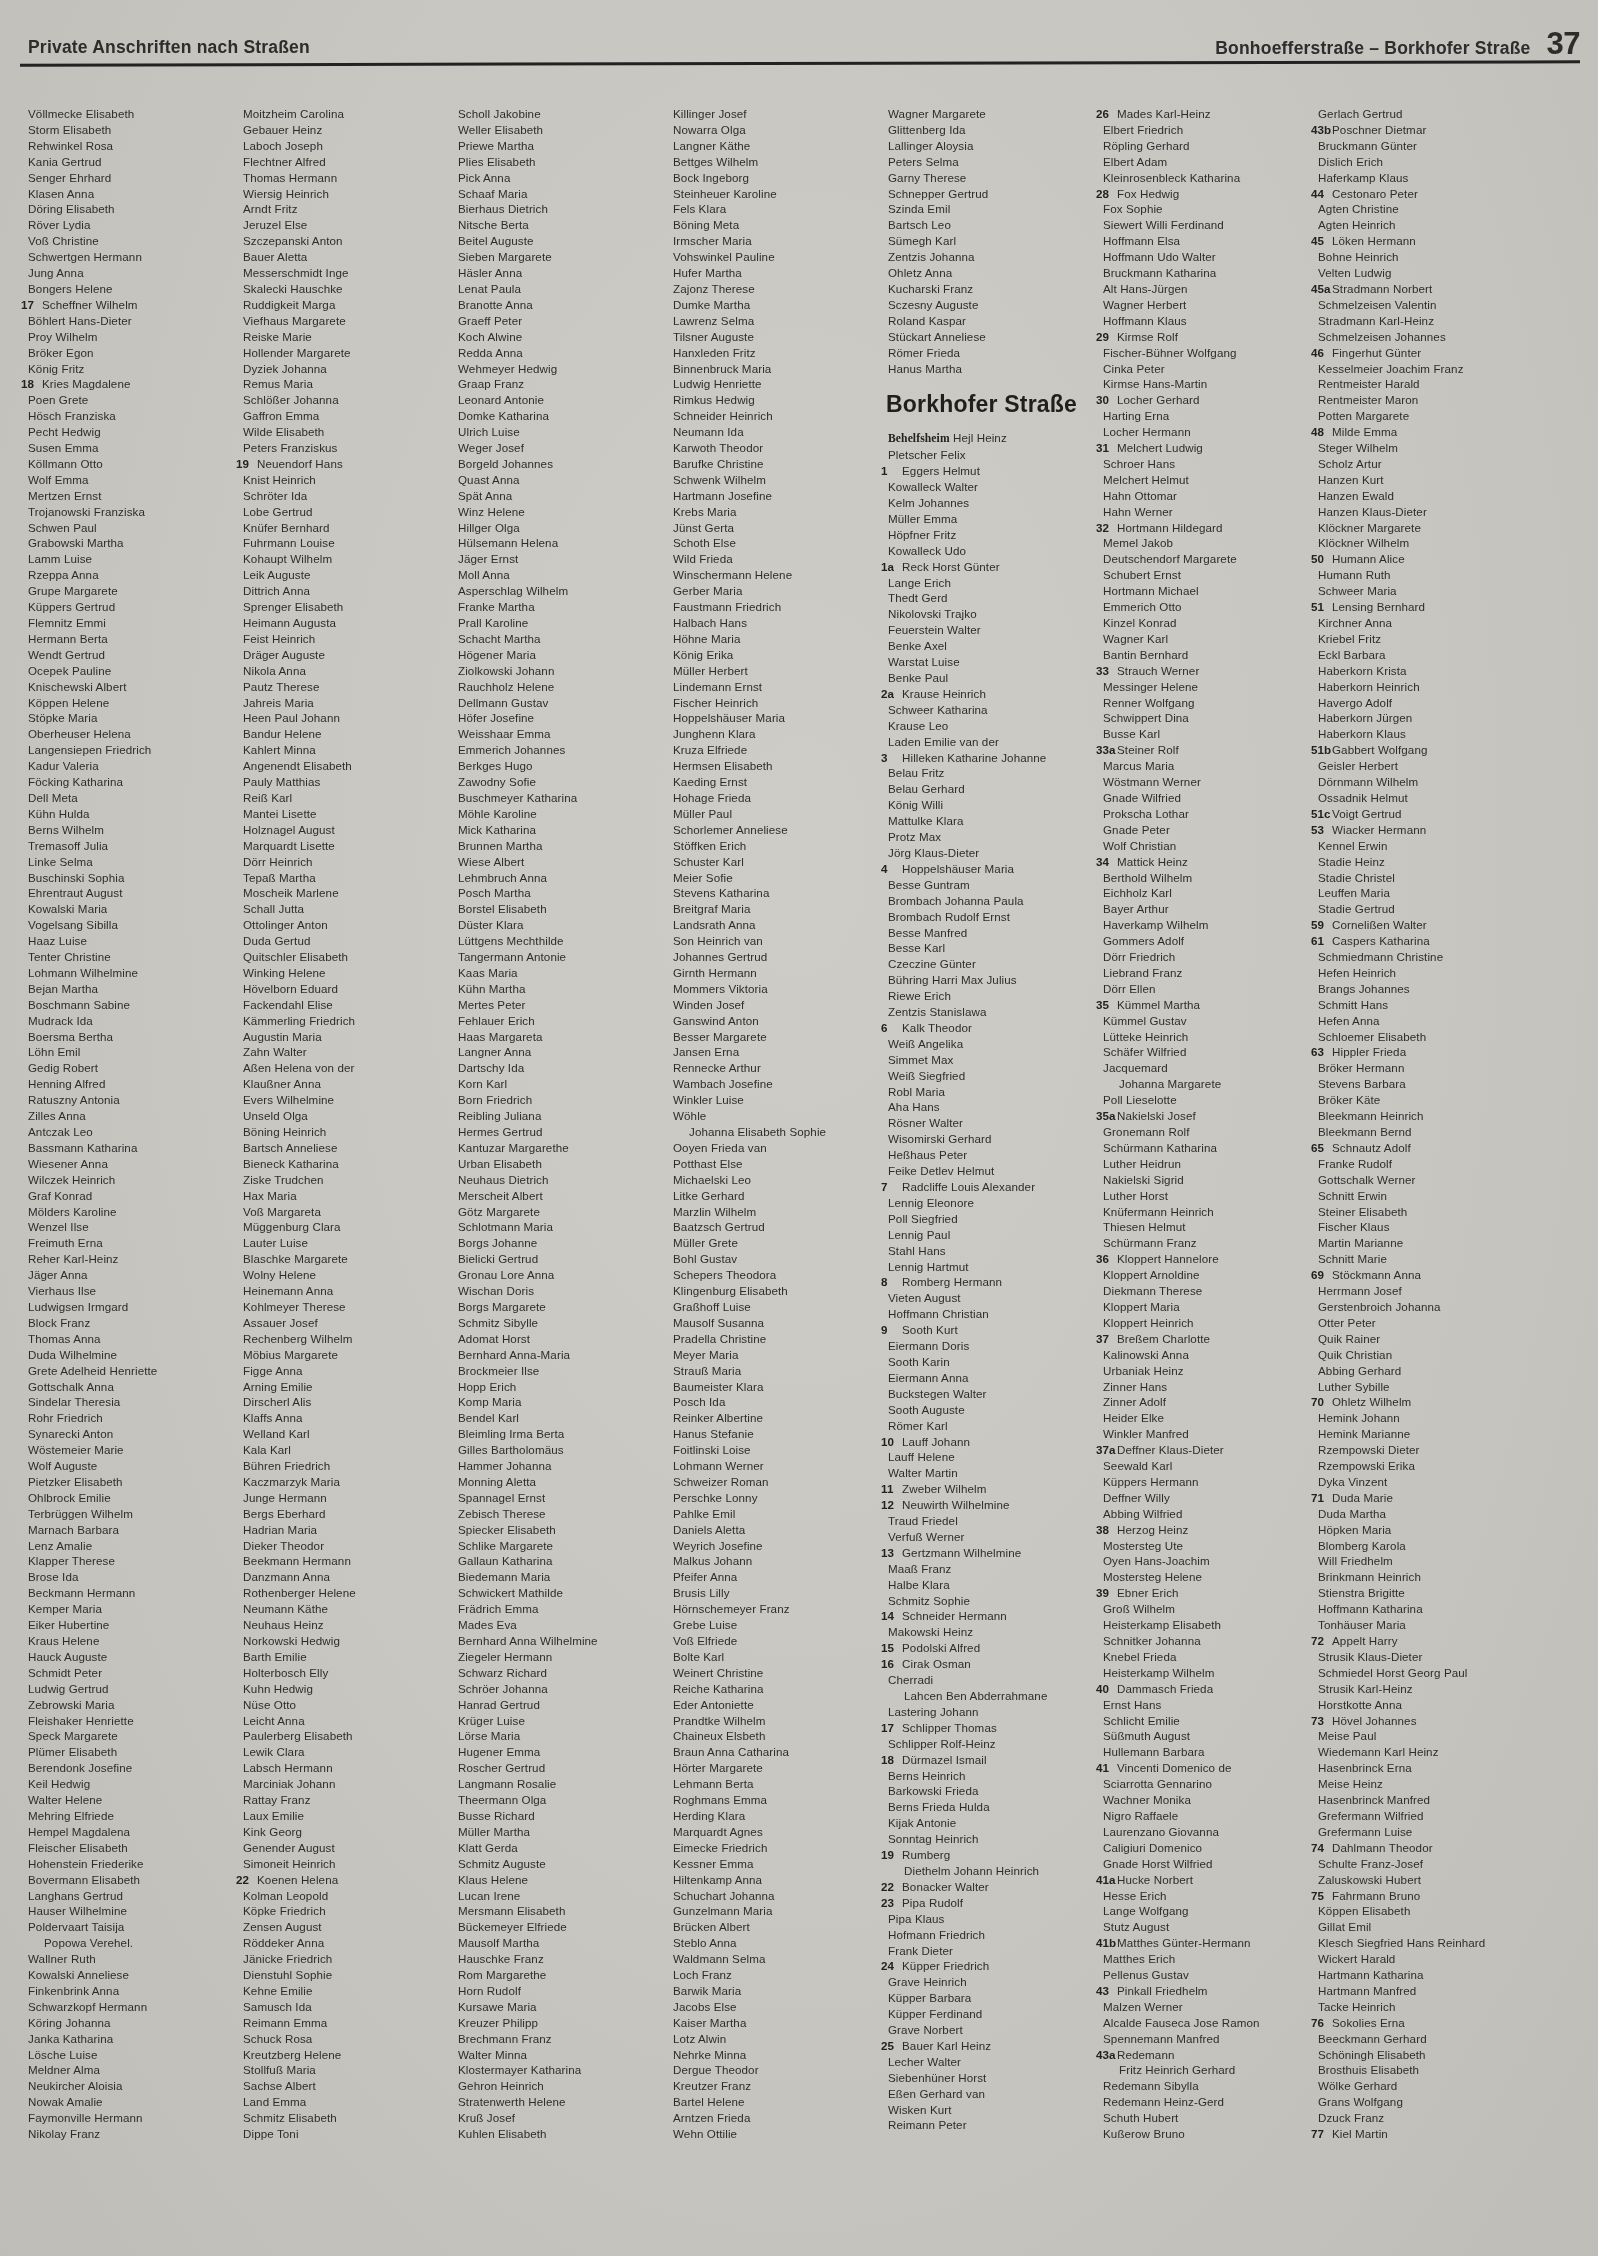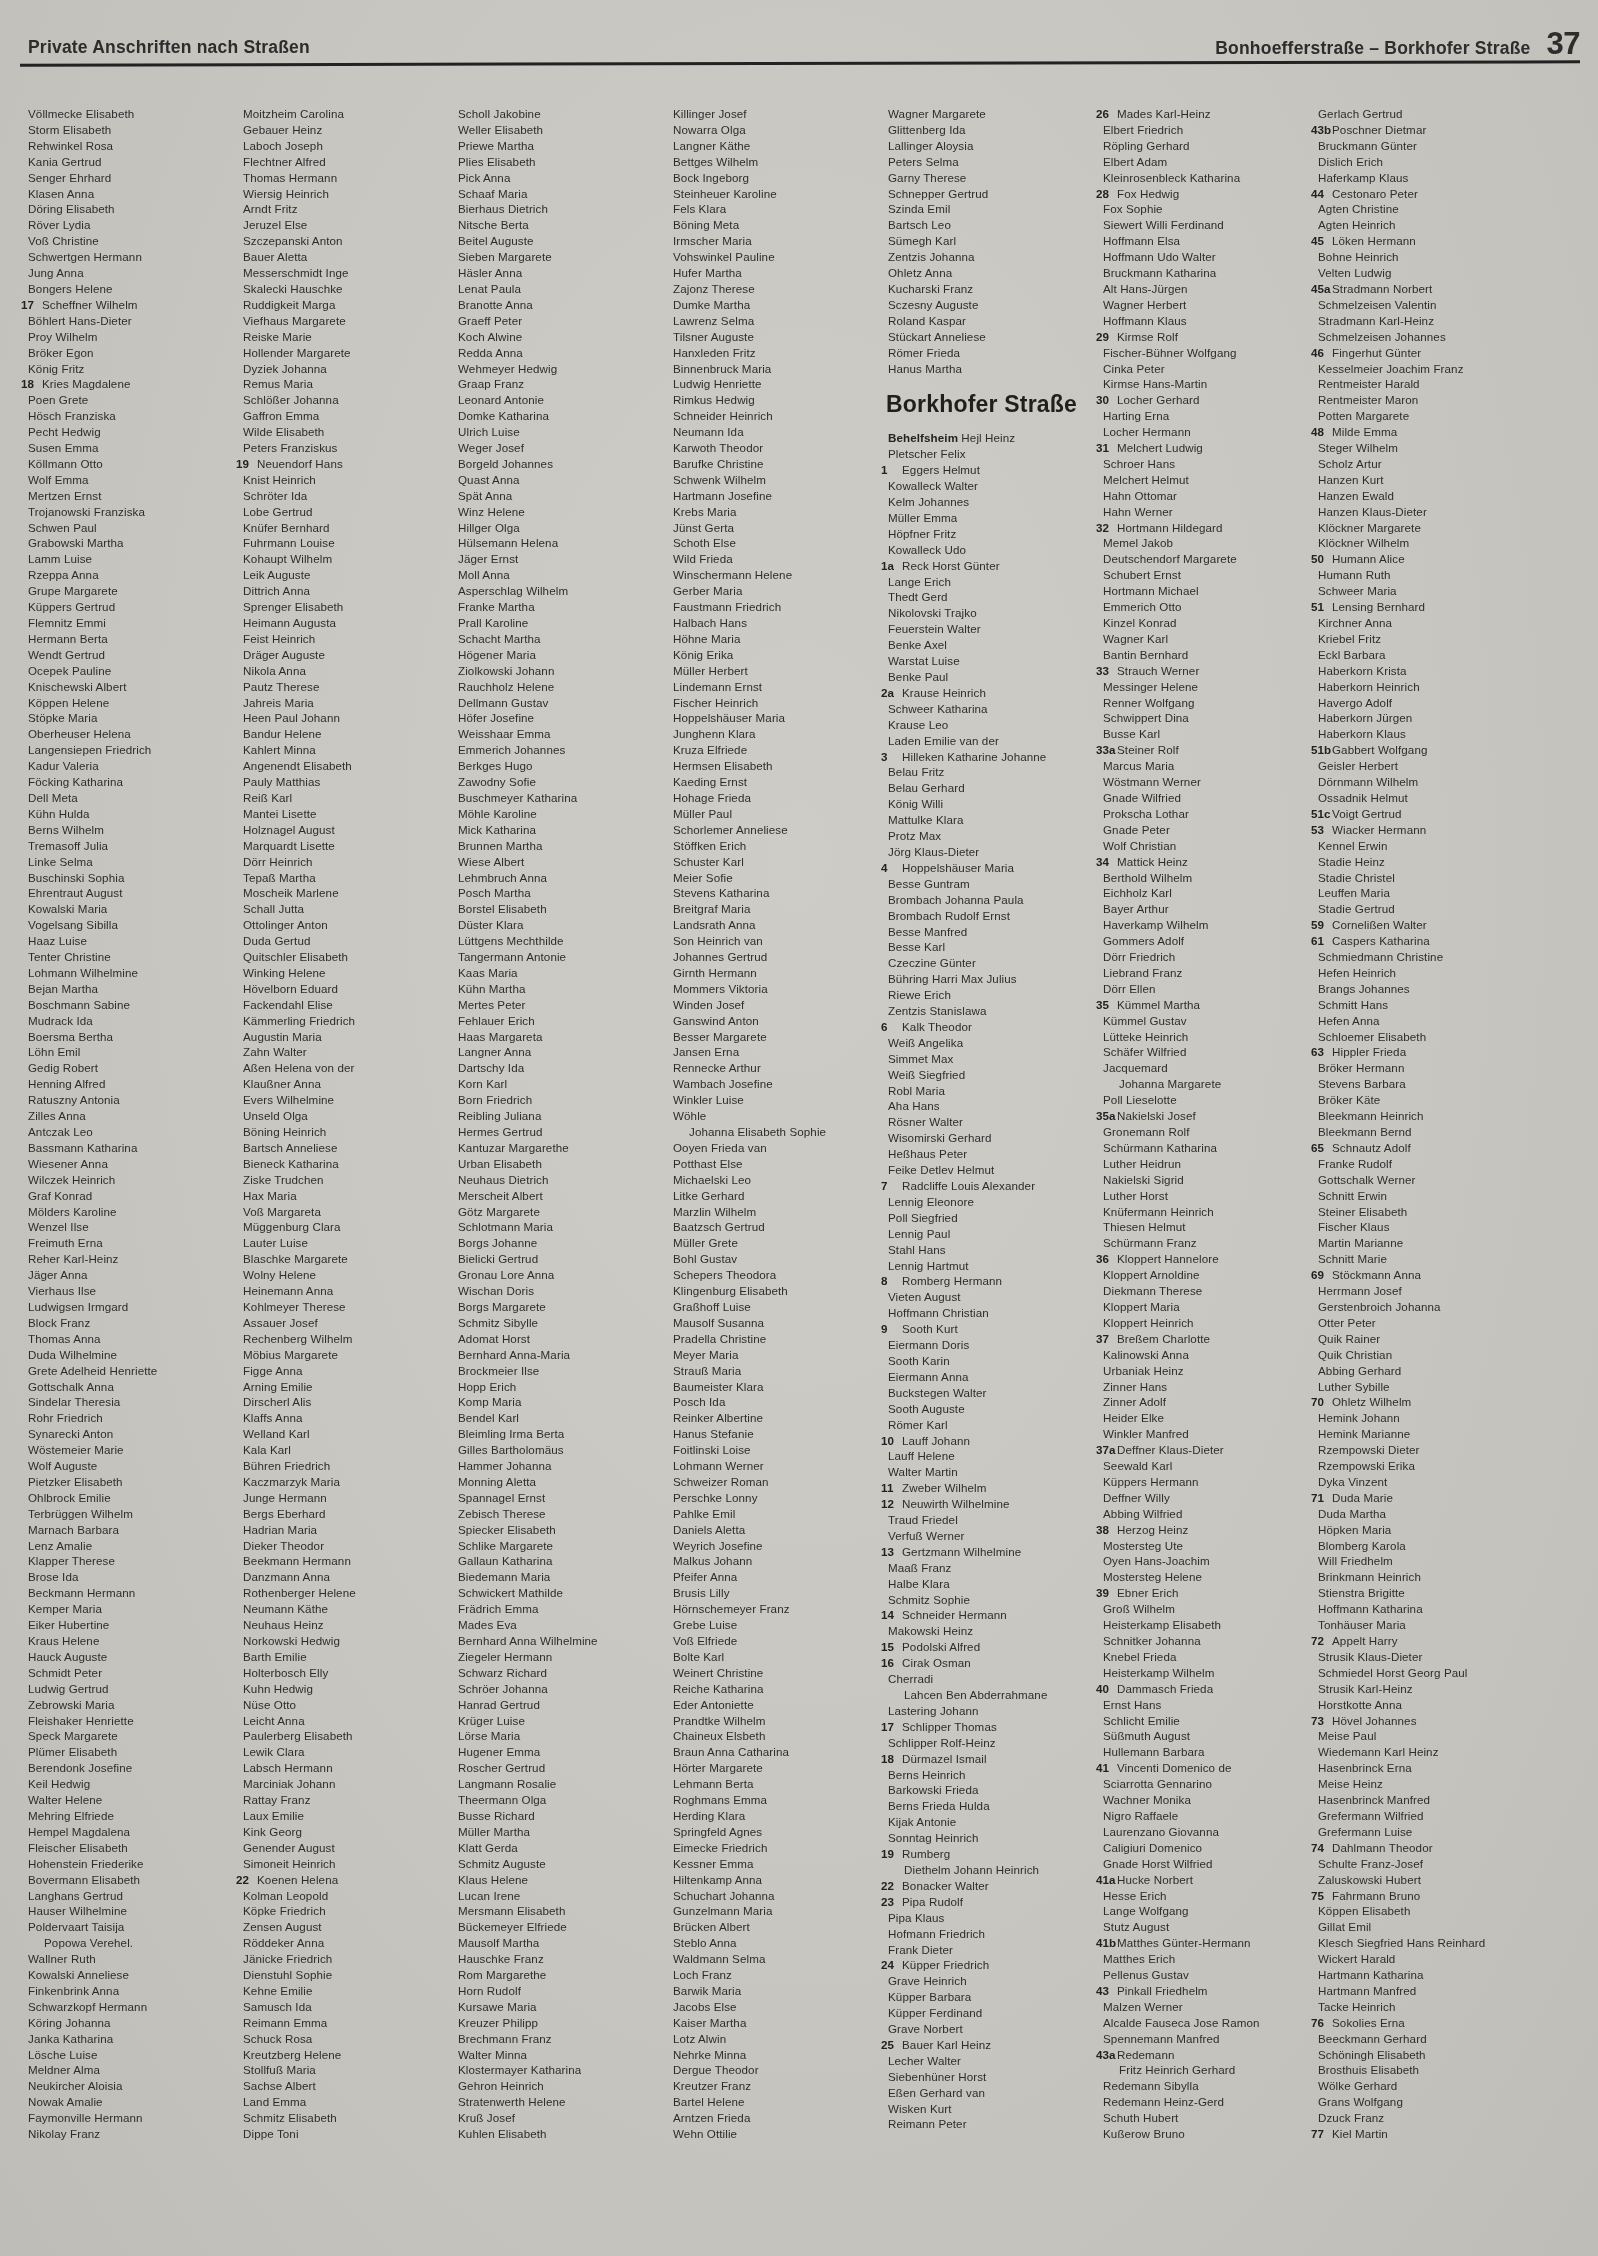--- a/index.html
+++ b/index.html
@@ -19,21 +19,21 @@
   .rule{position:absolute;top:62px;left:20px;right:18px;height:2.6px;background:#222;transform:rotate(-0.12deg);}
   .cols{position:absolute;left:28px;top:106px;display:flex;}
   .col{width:215px;flex:none;}
   .col:last-child{width:276px;}
   .entry{
     font-size:11.6px;line-height:15.9px;white-space:nowrap;
     color:#2d2d2c;letter-spacing:.1px;
   }
   .entry .num{display:inline-block;min-width:21px;margin-left:-7px;font-weight:700;color:#222;}
   .entry.cont{margin-left:16px;}
-  .entry b{font-weight:700;color:#222;}
+  .entry b{font-weight:700;color:#222;font-family:Liberation Serif, serif;}
   .street-header{
     font-size:23px;font-weight:700;letter-spacing:.2px;color:#1f1f1e;
     margin:15px 0 13px -2px;line-height:26px;
   }
 </style>
 </head>
 <body>
 
 <div class="page">
   <header>
@@ -537,21 +537,21 @@
         <div class="entry">Weinert Christine</div>
         <div class="entry">Reiche Katharina</div>
         <div class="entry">Eder Antoniette</div>
         <div class="entry">Prandtke Wilhelm</div>
         <div class="entry">Chaineux Elsbeth</div>
         <div class="entry">Braun Anna Catharina</div>
         <div class="entry">Hörter Margarete</div>
         <div class="entry">Lehmann Berta</div>
         <div class="entry">Roghmans Emma</div>
         <div class="entry">Herding Klara</div>
-        <div class="entry">Springfeld Agnes</div>
+        <div class="entry">Marquardt Agnes</div>
         <div class="entry">Eimecke Friedrich</div>
         <div class="entry">Kessner Emma</div>
         <div class="entry">Hiltenkamp Anna</div>
         <div class="entry">Schuchart Johanna</div>
         <div class="entry">Gunzelmann Maria</div>
         <div class="entry">Brücken Albert</div>
         <div class="entry">Steblo Anna</div>
         <div class="entry">Waldmann Selma</div>
         <div class="entry">Loch Franz</div>
         <div class="entry">Barwik Maria</div>

